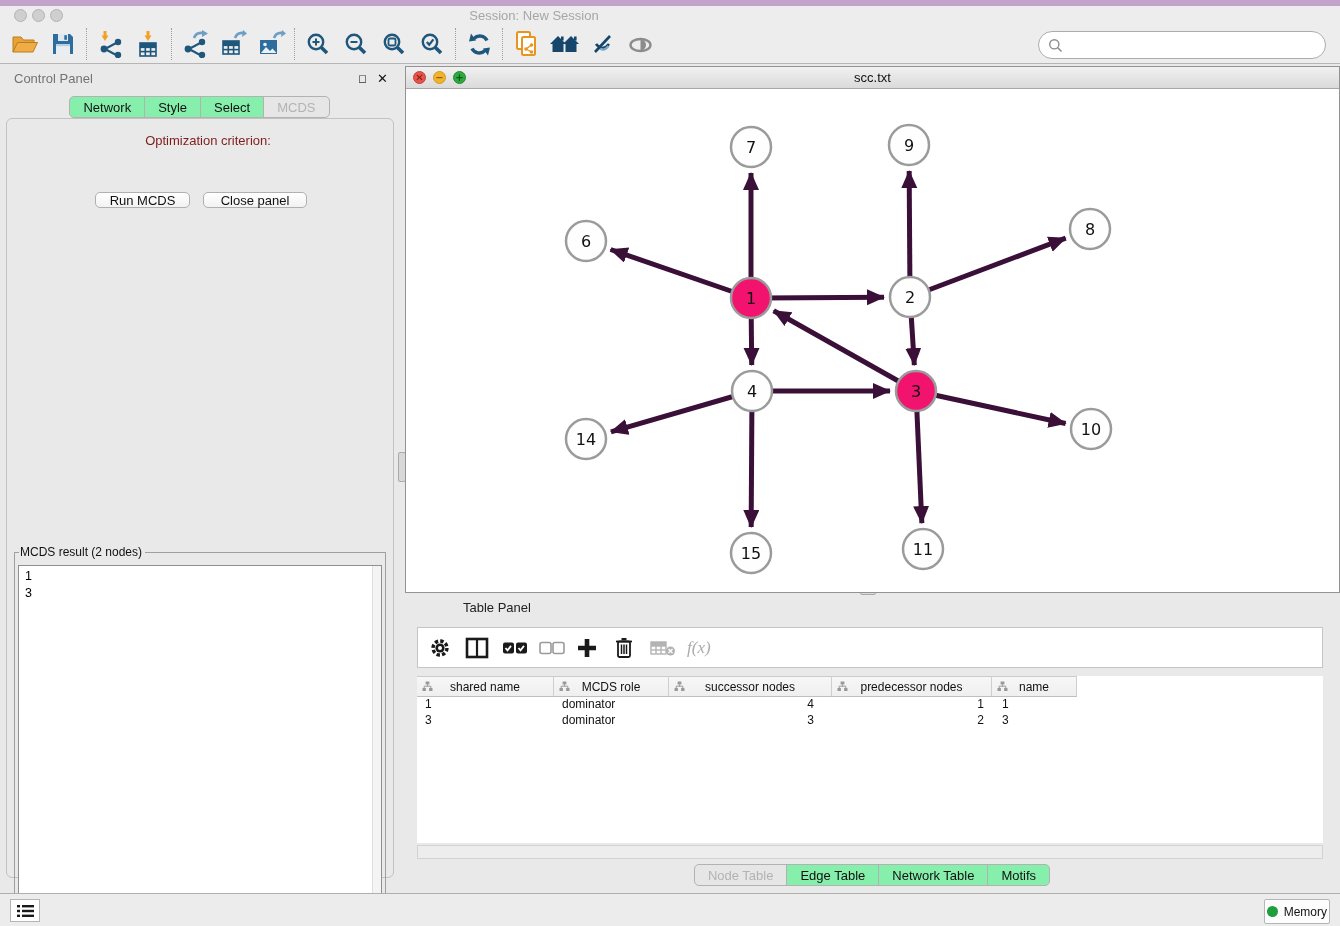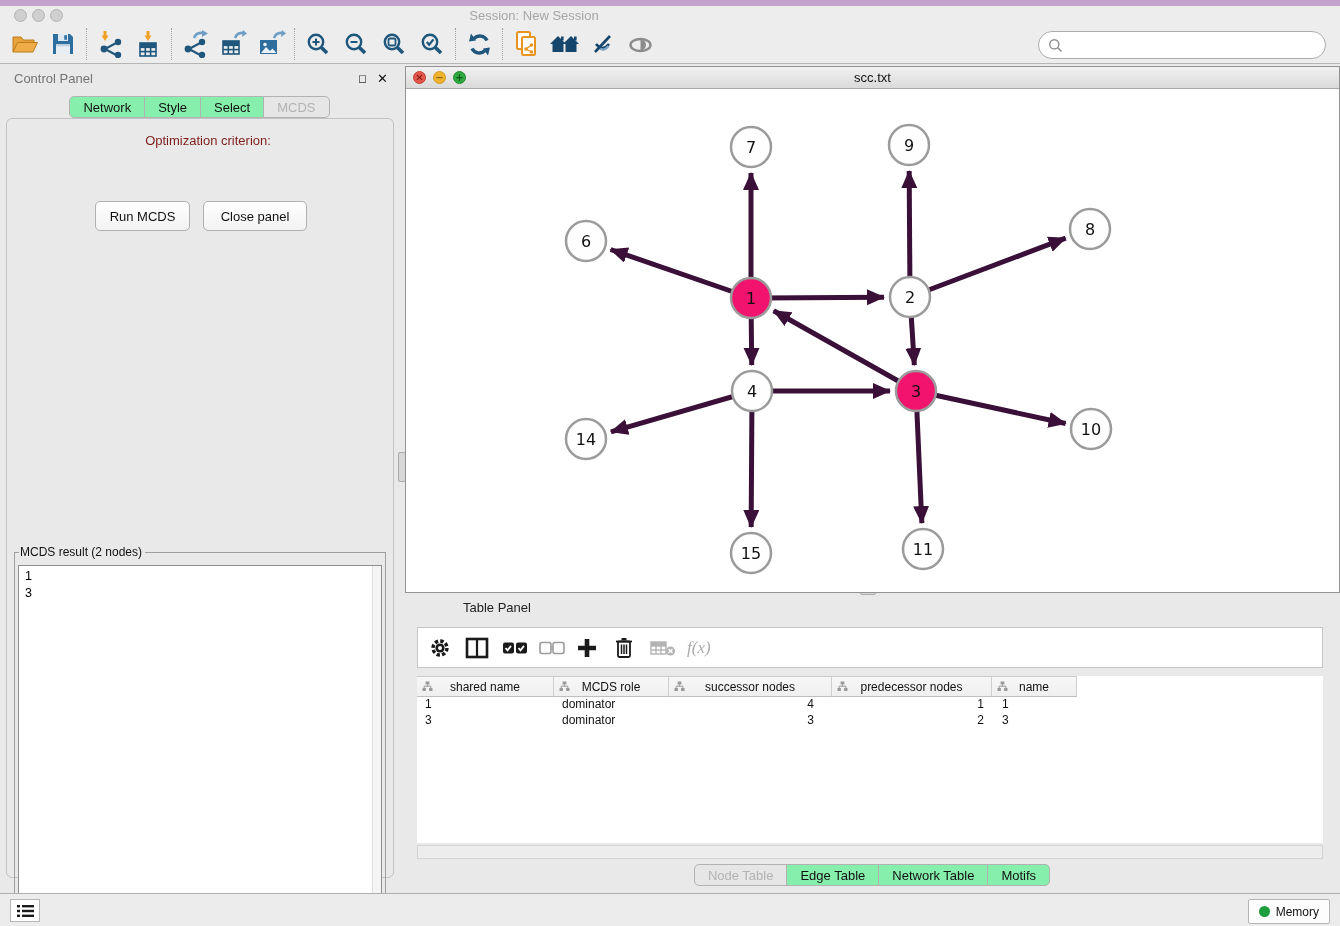--- a/index.html
+++ b/index.html
@@ -37,23 +37,23 @@
   .seg-tab.last  { border-radius:0 5px 5px 0; }
   .seg-tab.selected { background:#E6E6E6; color:#B3B3B3; }
   #cp-content { position:absolute; left:6px; top:54px; width:388px; height:760px;
     background:#E9E9E9; border:1px solid #C2C2C2; border-radius:6px; }
   #opt-label { position:absolute; left:8px; top:14px; width:100%; text-align:center;
     font-size:13px; color:#7f1d1d; }
   #criterion-select { position:absolute; left:38px; top:39px; width:310px; height:24px;
     background:#FFF; border:1px solid #B0B0B0; border-radius:5px;
     display:flex; align-items:center; font-size:13px; color:#111; padding-left:11px; }
   #criterion-select .stepper { margin-left:auto; margin-right:8px; }
-  .mac-btn { position:absolute; top:73px; height:30px; background:linear-gradient(#FFFFFF,#F2F2F2);
+  .mac-btn { position:absolute; top:73px; height:16px; background:linear-gradient(#FFFFFF,#F2F2F2);
     border:1px solid #B0B0B0; border-radius:5px; font-size:13px; color:#111;
-    display:flex; align-items:center; justify-content:center;margin-top:9px; }
+    display:flex; align-items:center; justify-content:center; }
   #result-group { position:absolute; left:7px; top:426px; width:372px; height:384px;
     border:1px solid #9F9F9F; margin:0; padding:0; }
   #result-group legend { font-size:12px; color:#111; margin-left:4px; padding:0 3px 0 1px; }
   #result-text { position:absolute; left:3px; right:3px; top:6px; bottom:4px;
     background:#FFF; border:1px solid #8F8F8F; font:12.5px "Liberation Sans","DejaVu Sans",sans-serif;
     line-height:17px; padding:2px 0 0 6px; white-space:pre; }
   #result-scroll { position:absolute; right:4px; top:7px; bottom:5px; width:9px;
     background:#F4F4F4; border-left:1px solid #E0E0E0; }
 
   
@@ -88,21 +88,21 @@
   .td { font-size:12px; color:#111; height:16px; line-height:16px; }
   #tp-hscroll { position:absolute; left:12px; top:252px; width:906px; height:14px;
     background:#EDEDED; border:1px solid #D3D3D3; }
   #tp-tabs { position:absolute; left:0; top:271px; width:935px; display:flex; justify-content:center; }
 
   
   #status-bar { position:absolute; left:0; top:893px; width:1340px; height:33px;
     background:#ECECEC; border-top:1px solid #AFAFAF; }
   #list-btn { position:absolute; left:10px; top:5px; width:30px; height:23px;
     background:#FFF; border:1px solid #B5B5B5; display:flex; align-items:center; justify-content:center; }
-  #memory-btn { position:absolute; right:10px; top:5px; height:25px; padding:0 10px;
+  #memory-btn { position:absolute; right:10px; top:5px; height:25px; padding:0 2px;
     background:#FDFDFD; border:1px solid #B5B5B5; border-radius:2px;
     display:flex; align-items:center; gap:6px; font-size:12px; color:#111; }
   #memory-dot { width:11px; height:11px; border-radius:50%; background:#1E9E3C; }
 </style>
 </head>
 <body>
 
 <div id="header">
   <div id="top-strip"></div>
   <span class="tl-gray" style="left:14px"></span>

